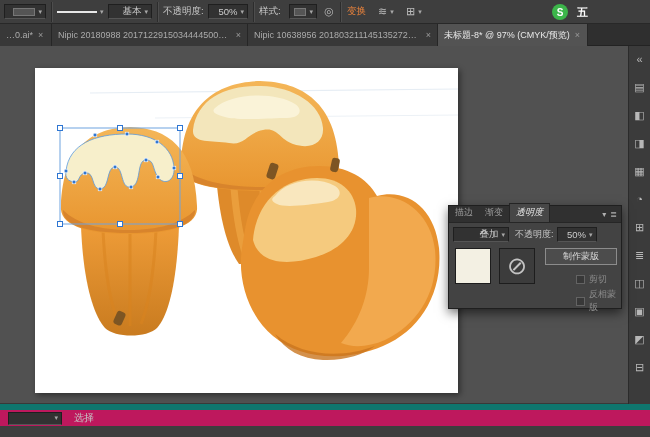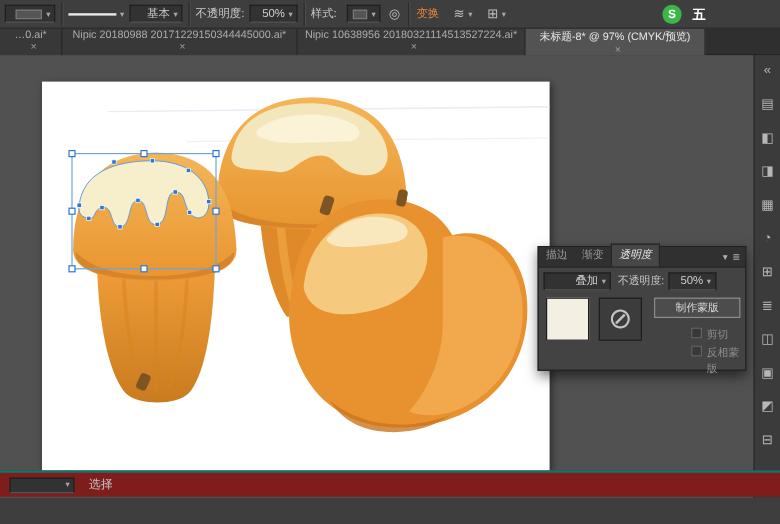--- a/index.html
+++ b/index.html
@@ -15,21 +15,21 @@
   .swatch-inner { width:22px; height:8px; background:#555; border:1px solid #777; }
   .stroke-line { width:40px; height:2px; background:#e8e8e8; }
   .cb-icon { color:#bdbdbd; font-size:11px; }
   .transform-link { color:#e8823c; }
   .tray { position:absolute; top:3px; left:552px; height:18px; display:flex; align-items:center; }
   .badge { width:16px; height:16px; border-radius:50%; background:#3cb54a; color:#fff; font-weight:bold; font-size:10px; display:flex; align-items:center; justify-content:center; }
   .ime { margin-left:9px; color:#fff; font-size:11px; font-weight:bold; }
 
   
   .tabbar { position:absolute; top:24px; left:0; width:650px; height:22px; background:#2f2f2f; border-bottom:1px solid #232323; display:flex; }
-  .tab { height:22px; display:flex; align-items:center; padding:0 6px; font-size:9px; color:#ababab; background:#383838; border-right:1px solid #262626; white-space:nowrap; overflow:hidden;flex-direction:column; }
+  .tab { height:22px; display:flex; align-items:center; padding:0 6px; font-size:9px; color:#ababab; background:#383838; border-right:1px solid #262626; white-space:nowrap; overflow:hidden; }
   .tab.active { background:#535353; color:#e8e8e8; }
   .tab .close { margin-left:5px; font-size:9px; color:#9a9a9a; flex:none; }
   .tab .lbl { overflow:hidden; text-overflow:ellipsis; }
 
   
   .canvas { position:absolute; top:46px; left:0; width:628px; height:369px; background:#515151; }
   .artboard { position:absolute; left:35px; top:22px; width:423px; height:325px; background:#ffffff; box-shadow:2px 2px 6px rgba(0,0,0,0.45); }
   .hscroll { position:absolute; left:0; top:357px; width:628px; height:10px; background:#464646; border-top:1px solid #393939; }
   .hthumb { position:absolute; left:150px; top:2px; width:270px; height:6px; background:#6a6a6a; border-radius:3px; }
 
@@ -45,26 +45,26 @@
   .panel-menu { margin-left:auto; display:flex; align-items:center; padding:0 4px 3px 0; color:#b0b0b0; }
   .panel-menu span { margin-left:4px; font-size:8px; }
   .panel-row { display:flex; align-items:center; padding:4px 4px 0; }
   .blend-combo { width:56px; height:15px; }
   .op-label { margin-left:6px; color:#c6c6c6; }
   .op-combo { width:40px; height:15px; margin-left:3px; }
   .panel-content { position:relative; height:62px; }
   .thumb1 { position:absolute; left:6px; top:6px; width:36px; height:36px; background:#f3f0e3; border:1px solid #1d1d1d; }
   .thumb2 { position:absolute; left:50px; top:6px; width:36px; height:36px; background:#3c3c3c; border:1px solid #1d1d1d; color:#c3c3c3; font-size:24px; line-height:34px; text-align:center; }
   .mask-btn { position:absolute; left:96px; top:6px; width:72px; height:17px; background:#4c4c4c; border:1px solid #8c8c8c; color:#d9d9d9; font-size:9px; display:flex; align-items:center; justify-content:center; }
-  .chk { position:absolute; left:98px; display:flex; align-items:flex-start; color:#8d8d8d;padding-left:29px; }
+  .chk { position:absolute; left:98px; display:flex; align-items:center; color:#8d8d8d;padding-left:29px; }
   .chk .box { width:9px; height:9px; background:#383838; border:1px solid #636363; margin-right:4px; flex:none; }
   .chk1 { top:31px; } .chk2 { top:46px; }
 
   
-  .statusbar { position:absolute; left:0; top:392px; width:650px; height:22px; background:#7f1d1d; border-top:2px solid #0f766e; display:flex; align-items:center; }
+  .statusbar { position:absolute; left:0; top:404px; width:650px; height:22px; background:#be185d; border-top:6px solid #0f766e; display:flex; align-items:center; }
   .status-combo { width:54px; height:13px; margin-left:8px; }
   .status-label { margin-left:12px; font-size:10px; color:#c5c5c5; }
 </style>
 </head>
 <body>
 
 <div id="app">
 
   <div class="controlbar">
     <div class="cb-item combo" style="left:4px;width:42px;">

